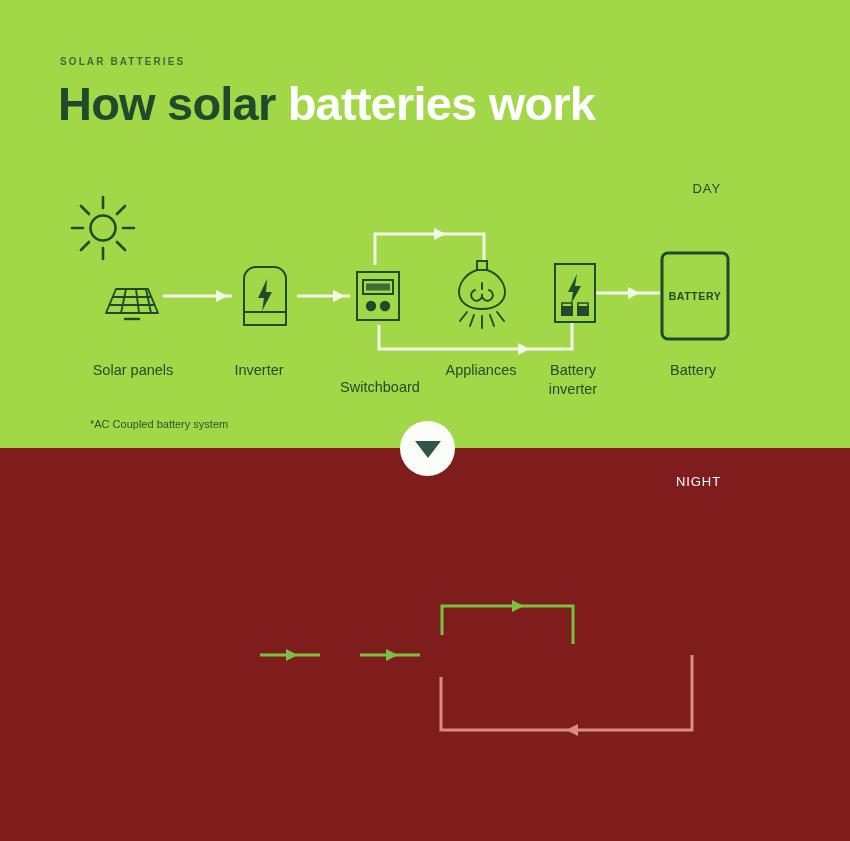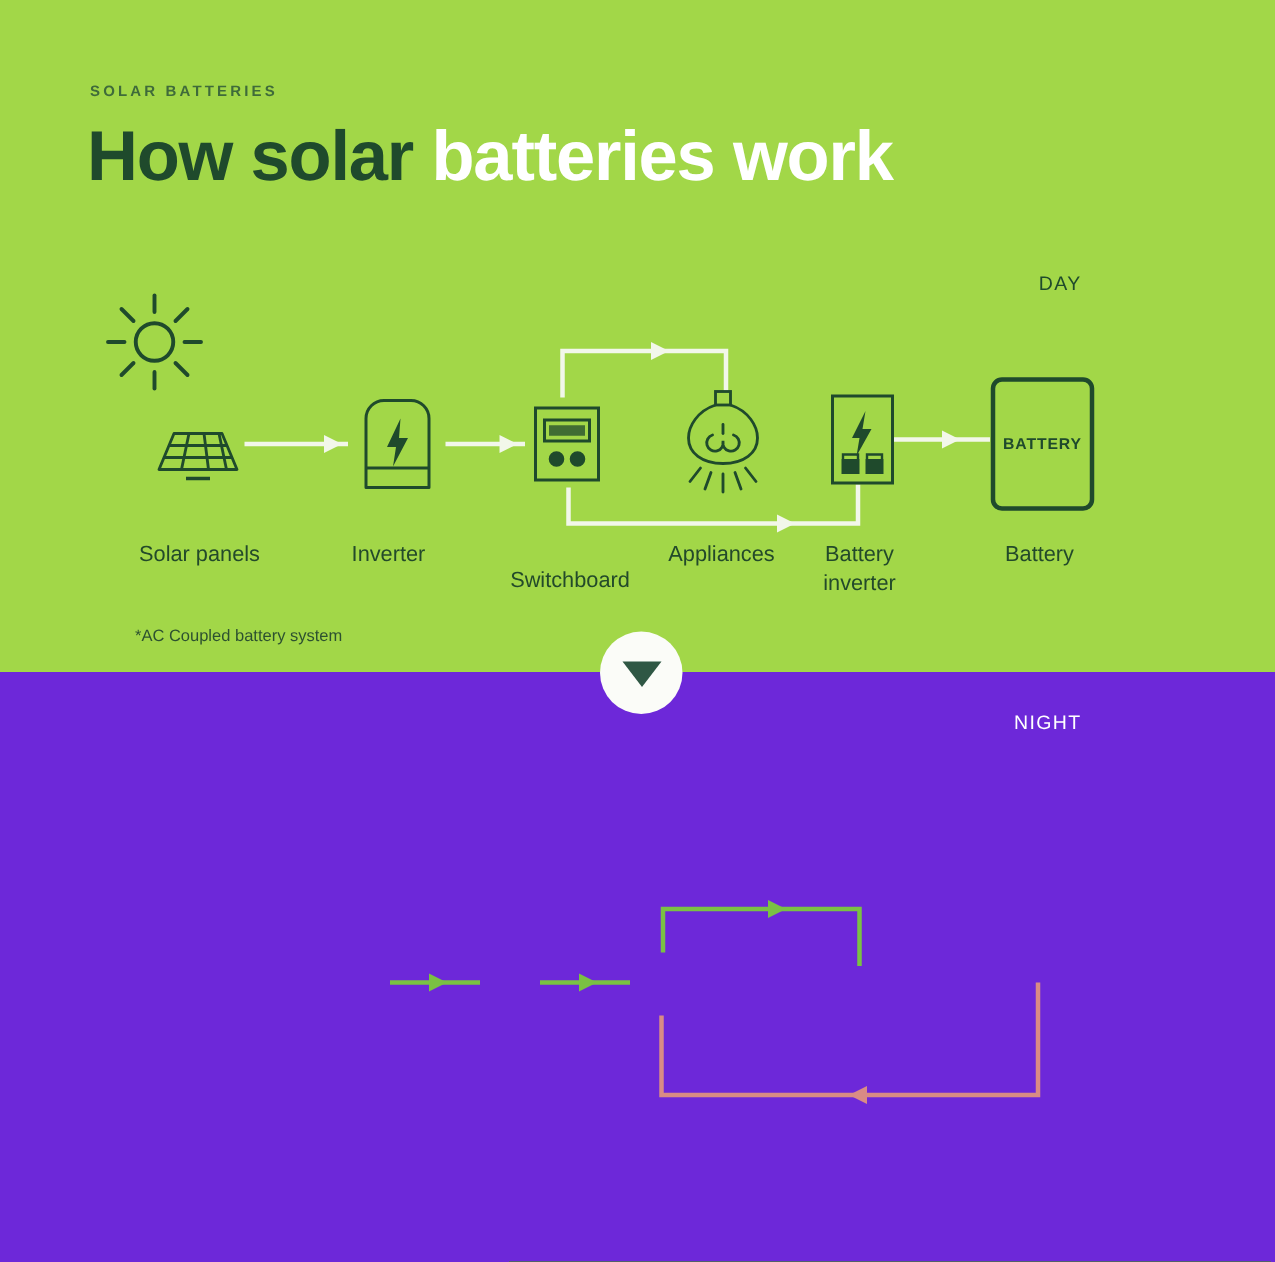--- a/index.html
+++ b/index.html
@@ -13,21 +13,21 @@
 
   
   #day {
     position:absolute; left:0; top:0; width:850px; height:448px;
     background:#a2d748;
     padding-left:28px;
   }
   
   #night {
     position:absolute; left:0; top:448px; width:850px; height:393px;
-    background:#6d28d9;
+    background:#7f1d1d;
   }
 
   .eyebrow {
     position:absolute; left:60px; top:56px;
     font-size:10px; font-weight:bold; letter-spacing:2.1px;
     color:#3f6b3a;
   }
   .title {
     position:absolute; left:58px; top:80px; width:700px;
     font-size:47px; font-weight:bold; line-height:1.03;

